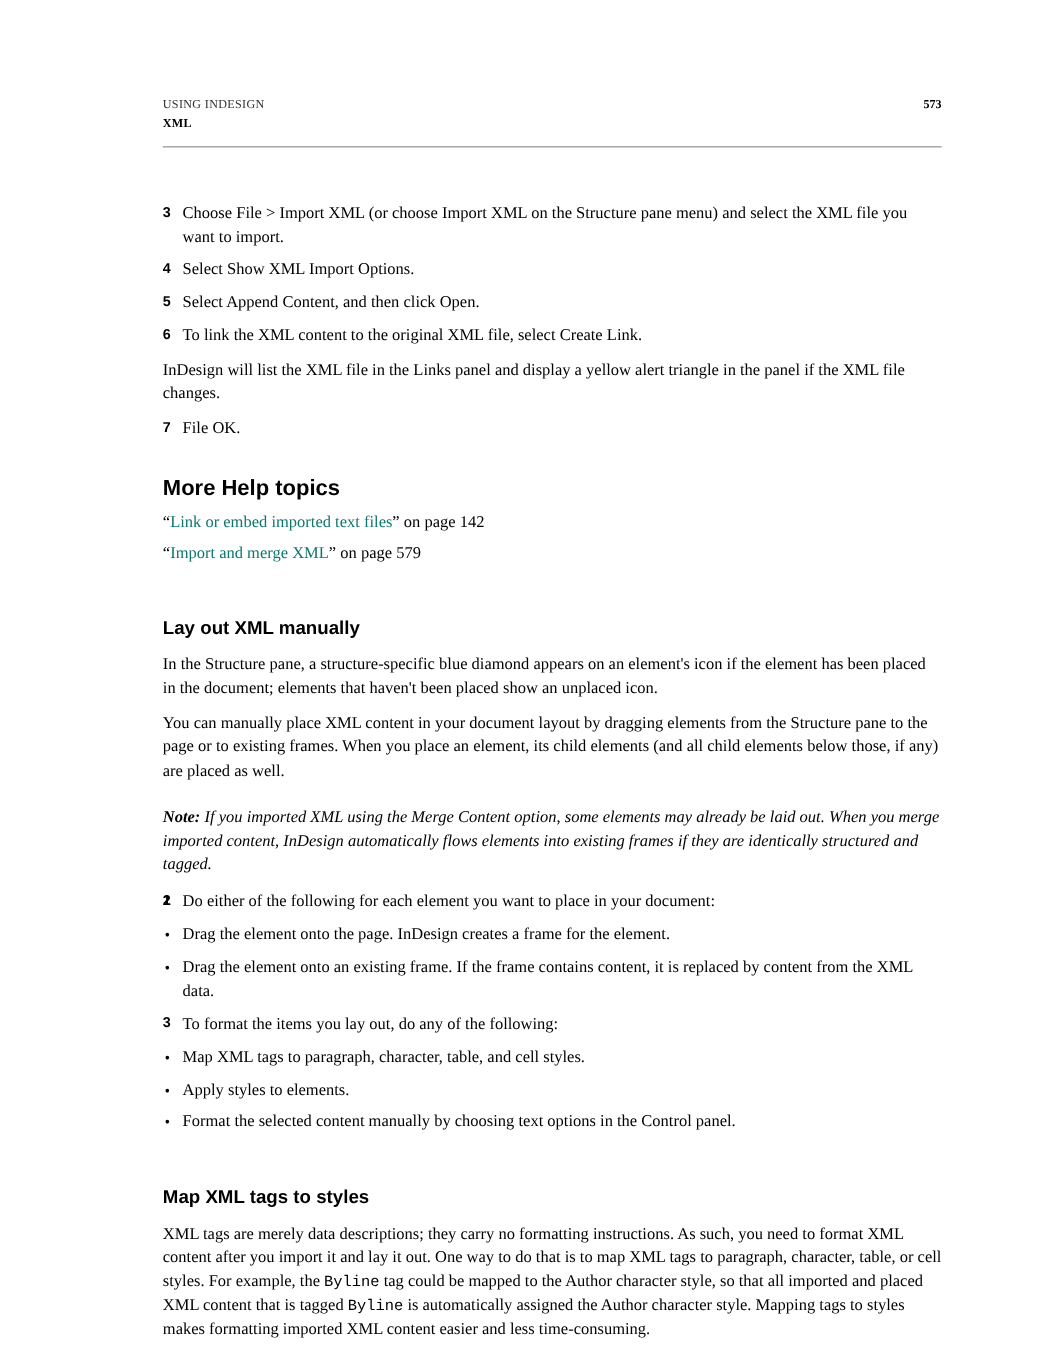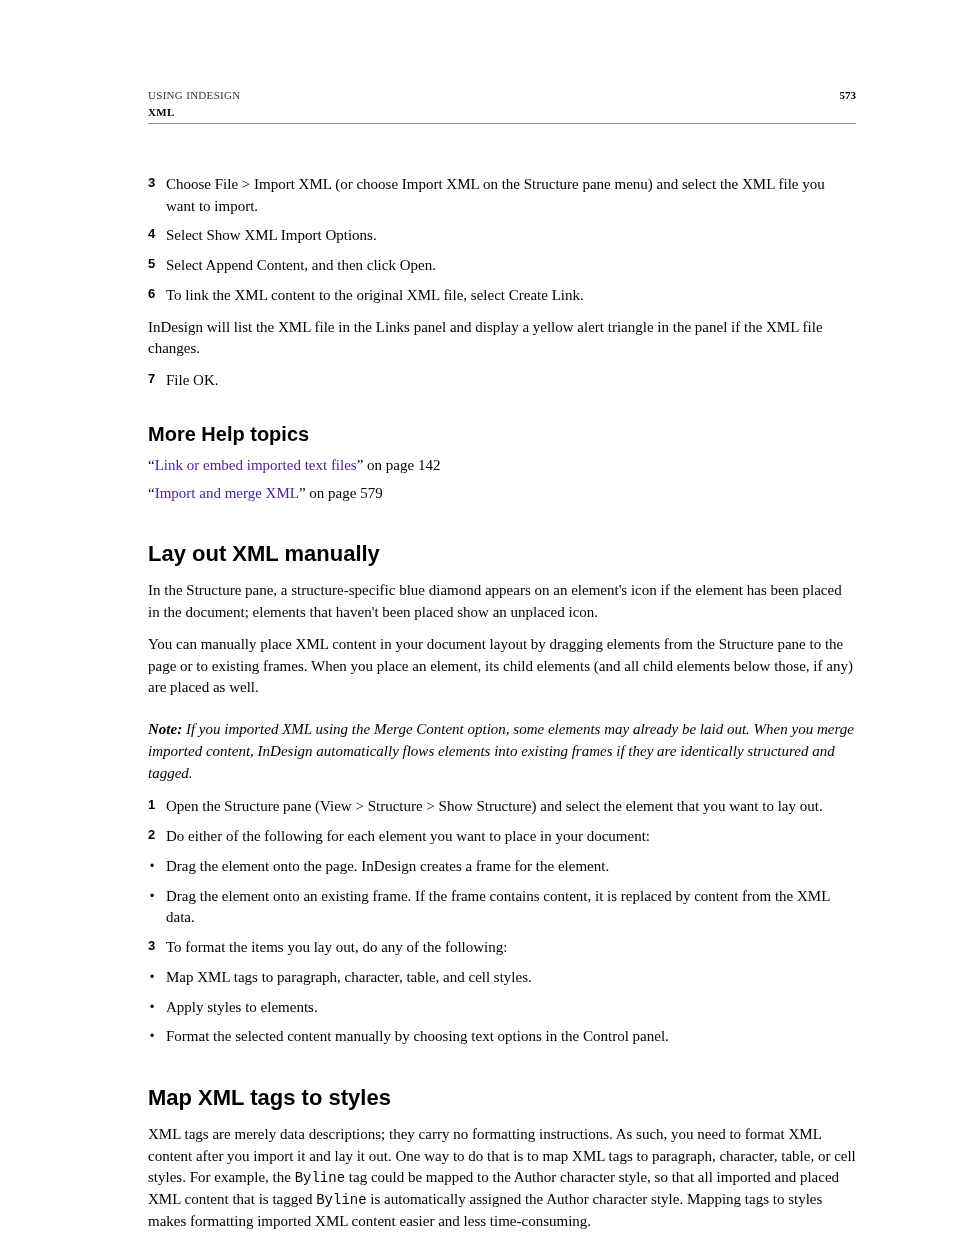--- a/index.html
+++ b/index.html
@@ -16,21 +16,21 @@
     box-sizing: border-box;
     padding: 88px 98px 40px 148px;
     position: relative;
   }
   .header-row {
     display: flex;
     justify-content: space-between;
     align-items: flex-start;
     margin-bottom: 6px;
     border-bottom: 1px solid #888;
-    padding-bottom: 2px;
+    padding-bottom: 12px;
   }
   .header-left {
     font-size: 11px;
     letter-spacing: 0.3px;
   }
   .header-book {
     color: #333;
   }
   .header-section {
     font-weight: bold;
@@ -82,30 +82,30 @@
     font-family: "Myriad Pro", Arial, sans-serif;
     font-weight: bold;
     font-size: 20px;
     margin-top: 28px;
     margin-bottom: 6px;
   }
   .link-line {
     margin-bottom: 6px;
   }
   .link {
-    color: #4c1d95;
+    color: #0f766e;
   }
   .quote {
     color: #000;
   }
   h2.section-heading {
     font-family: "Myriad Pro", Arial, sans-serif;
     font-weight: bold;
-    font-size: 22px;
-    margin-top: 34px;
+    font-size: 17px;
+    margin-top: 45px;
     margin-bottom: 10px;
   }
   .note-para {
     font-style: italic;
     margin: 20px 0 12px 0;
   }
   .note-label {
     font-weight: bold;
     font-style: italic;
   }
@@ -168,21 +168,20 @@
     <h2 class="section-heading">Lay out XML manually</h2>
     <p class="body-para">In the Structure pane, a structure-specific blue diamond appears on an element's icon if the element has been placed in the document; elements that haven't been placed show an unplaced icon.</p>
     <p class="body-para">You can manually place XML content in your document layout by dragging elements from the Structure pane to the page or to existing frames. When you place an element, its child elements (and all child elements below those, if any) are placed as well.</p>
     <p class="note-para">
       <span class="note-label">Note:</span><span> If you imported XML using the Merge Content option, some elements may already be laid out. When you merge imported content, InDesign automatically flows elements into existing frames if they are identically structured and tagged.</span>
     </p>
 
     <ul class="step-list">
       <li class="step-item">
         <span class="step-num">1</span>
-        <span>Open the Structure pane (View &gt; Structure &gt; Show Structure) and select the element that you want to lay out.</span>
       </li>
       <li class="step-item">
         <span class="step-num">2</span>
         <span>Do either of the following for each element you want to place in your document:</span>
       </li>
       <li class="bullet-item">
         <span class="bullet-dot">•</span>
         <span>Drag the element onto the page. InDesign creates a frame for the element.</span>
       </li>
       <li class="bullet-item">

